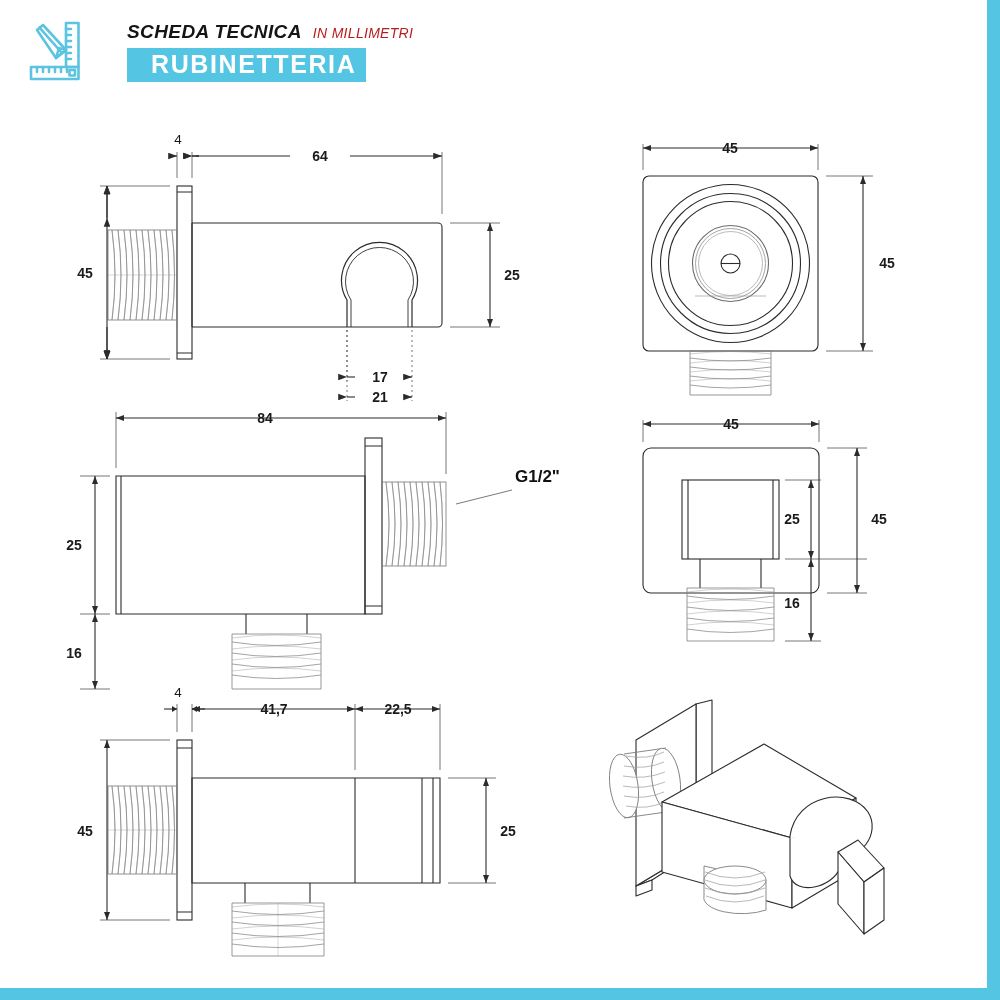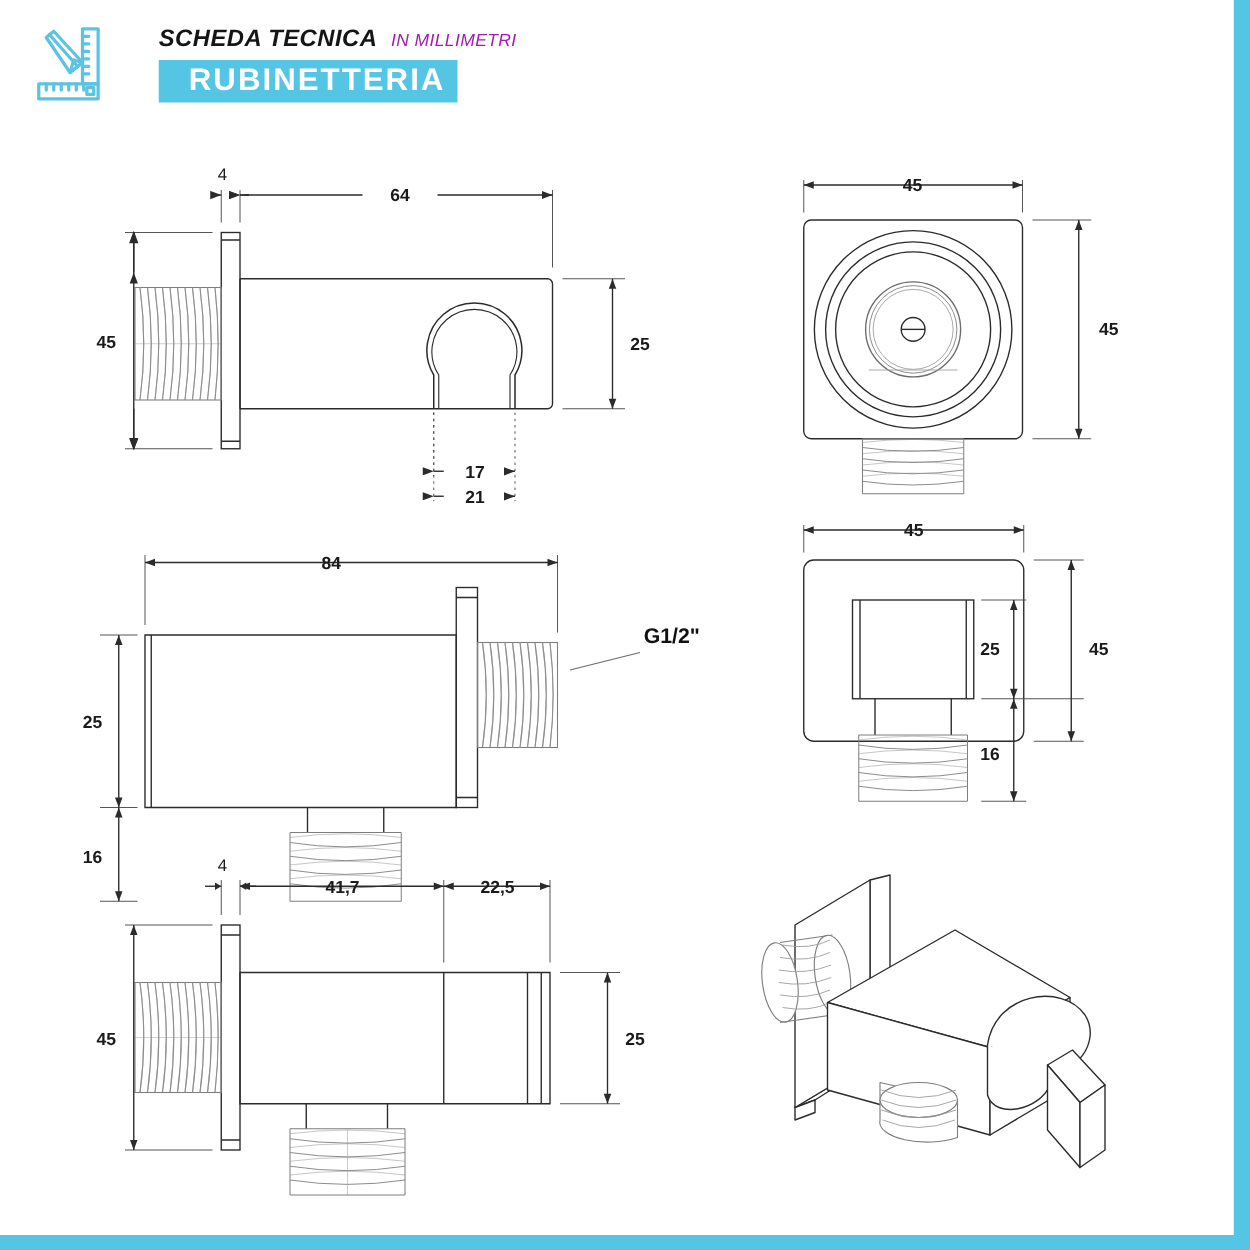--- a/index.html
+++ b/index.html
@@ -36,21 +36,21 @@
   #title-row {
     display: flex; align-items: baseline;
     white-space: nowrap;
   }
   #title-main {
     font-size: 19px; font-weight: bold; font-style: italic;
     letter-spacing: 0.4px; color: #151515;
   }
   #title-sub {
     font-size: 14px; font-style: italic; font-weight: normal;
-    letter-spacing: 0.3px; color: #a21caf; margin-left: 11px;
+    letter-spacing: 0.3px; color: #b91c1c; margin-left: 11px;
   }
   #title-banner {
     margin-top: 5px;
     background: var(--accent);
     color: #ffffff;
     font-size: 25px; font-weight: bold;
     letter-spacing: 1.6px;
     padding: 3px 10px 4px 24px;
     display: inline-block;
     line-height: 1.08;
@@ -241,21 +241,21 @@
           <path d="M248 58 V233"></path>
         </g>
       <g fill="#2b2b2b">
           <path d="M245 66 L251 66 L248 58 z"></path>
           <path d="M245 225 L251 225 L248 233 z"></path>
         </g>
       <text class="dim" x="272" y="150" text-anchor="middle">45</text>
     </svg>
   </div>
 
-  <div class="view" style="left:60px; top:426px;">
+  <div class="view" style="left:60px; top:394px;">
     <svg width="520" height="270" viewBox="0 0 520 270">
       <g stroke="#2b2b2b" fill="none" stroke-width="1.1">
 
         <path d="M56 82 H305 V220 H56 Z"></path>
         <path d="M61 82 V220"></path>
 
         <rect x="305" y="44" width="17" height="176"></rect>
         <path d="M305 52 h17 M305 212 h17"></path>
 
         <path d="M186 220 V240"></path>

